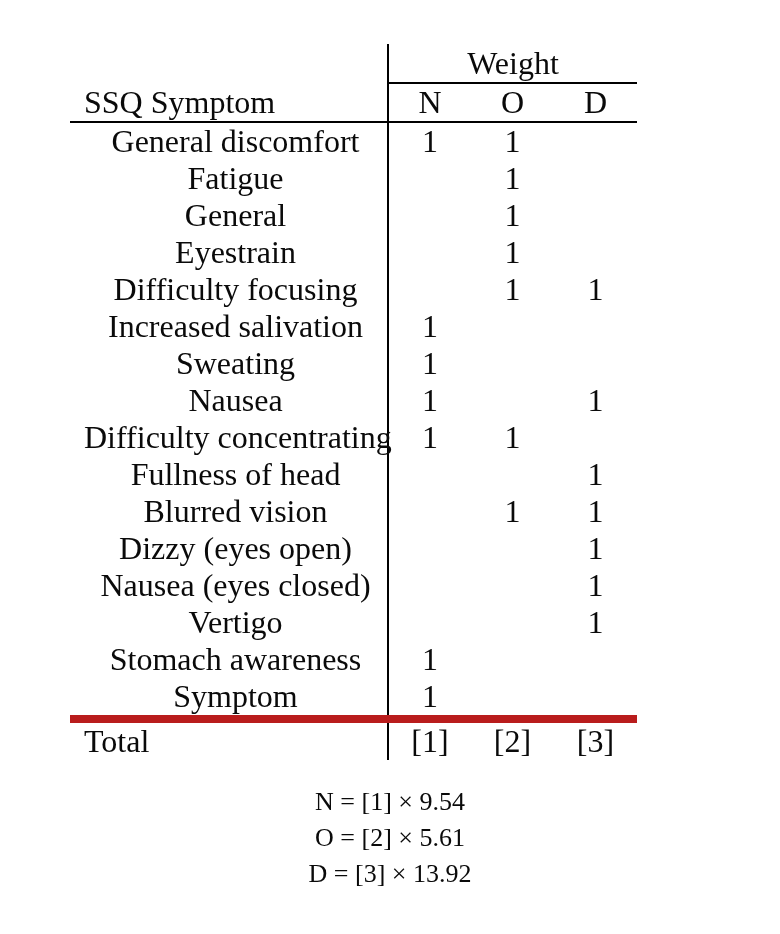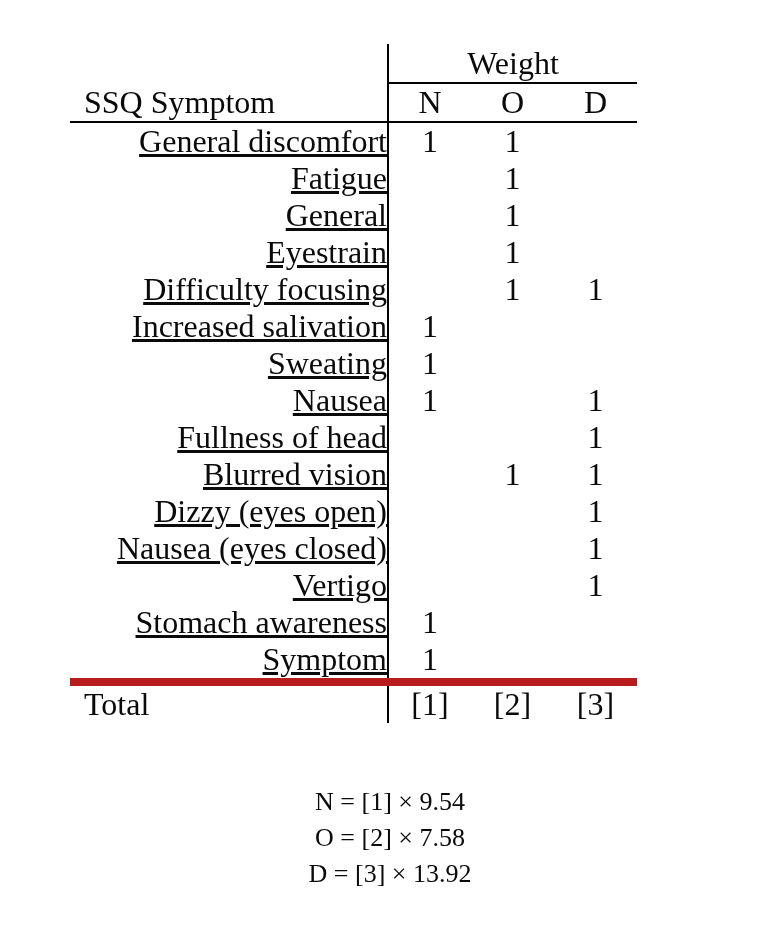--- a/index.html
+++ b/index.html
@@ -36,21 +36,21 @@
   tr.weight-row .weight-span {
     text-align: center;
     border-bottom: 2px solid #000;   
   }
   tr.colhead-row { height: 34px; }
   tr.colhead-row th { border-bottom: 2px solid #000; margin-top: 12px; } 
   tr.colhead-row .sym-head { text-align: left; padding-left: 14px; }
   tr.colhead-row .wt-head  { text-align: center; }
 
   tbody tr { height: 36px; }
-  tbody td.sym-cell { text-align: right; padding-left: 14px; text-decoration: underline; }
+  tbody td.sym-cell { text-align: center; padding-left: 14px; }
   tbody td.wt-cell  { text-align: center; }
 
   tfoot tr { height: 40px; }
   tfoot td { border-top: 8px solid #b91c1c; } 
   tfoot td.sym-cell { text-align: left; padding-left: 14px; }
   tfoot td.wt-cell  { text-align: center; }
 
   .formulas {
     position: absolute;
     left: 0; top: 784px;
@@ -136,20 +136,26 @@
       <td class="wt-cell"></td>
     </tr>
 
     <tr>
       <td class="sym-cell vline">Nausea</td>
       <td class="wt-cell">1</td>
       <td class="wt-cell"></td>
       <td class="wt-cell">1</td>
     </tr>
 
+    <tr>
+      <td class="sym-cell vline">Difficulty concentrating</td>
+      <td class="wt-cell">1</td>
+      <td class="wt-cell">1</td>
+      <td class="wt-cell"></td>
+    </tr>
 
     <tr>
       <td class="sym-cell vline">Fullness of head</td>
       <td class="wt-cell"></td>
       <td class="wt-cell"></td>
       <td class="wt-cell">1</td>
     </tr>
 
     <tr>
       <td class="sym-cell vline">Blurred vision</td>
@@ -198,20 +204,20 @@
         <td class="sym-cell vline">Total</td>
         <td class="wt-cell">[1]</td>
         <td class="wt-cell">[2]</td>
         <td class="wt-cell">[3]</td>
       </tr>
     </tfoot>
   </table>
 
   <div class="formulas">
     <div class="formula-line">N = [1] × 9.54</div>
-    <div class="formula-line">O = [2] × 7.58</div>
+    <div class="formula-line">O = [2] × 5.61</div>
     <div class="formula-line">D = [3] × 13.92</div>
     <div class="formula-line">
       <span>TS = </span><span class="red-paren" style="color: rgb(231, 59, 35);">(</span><span>[1] + [2] + [3]</span><span class="red-paren" style="color: rgb(231, 59, 35);">)</span><span> × 3.74</span>
     </div>
   </div>
 
 </div>
 
 </body></html>

